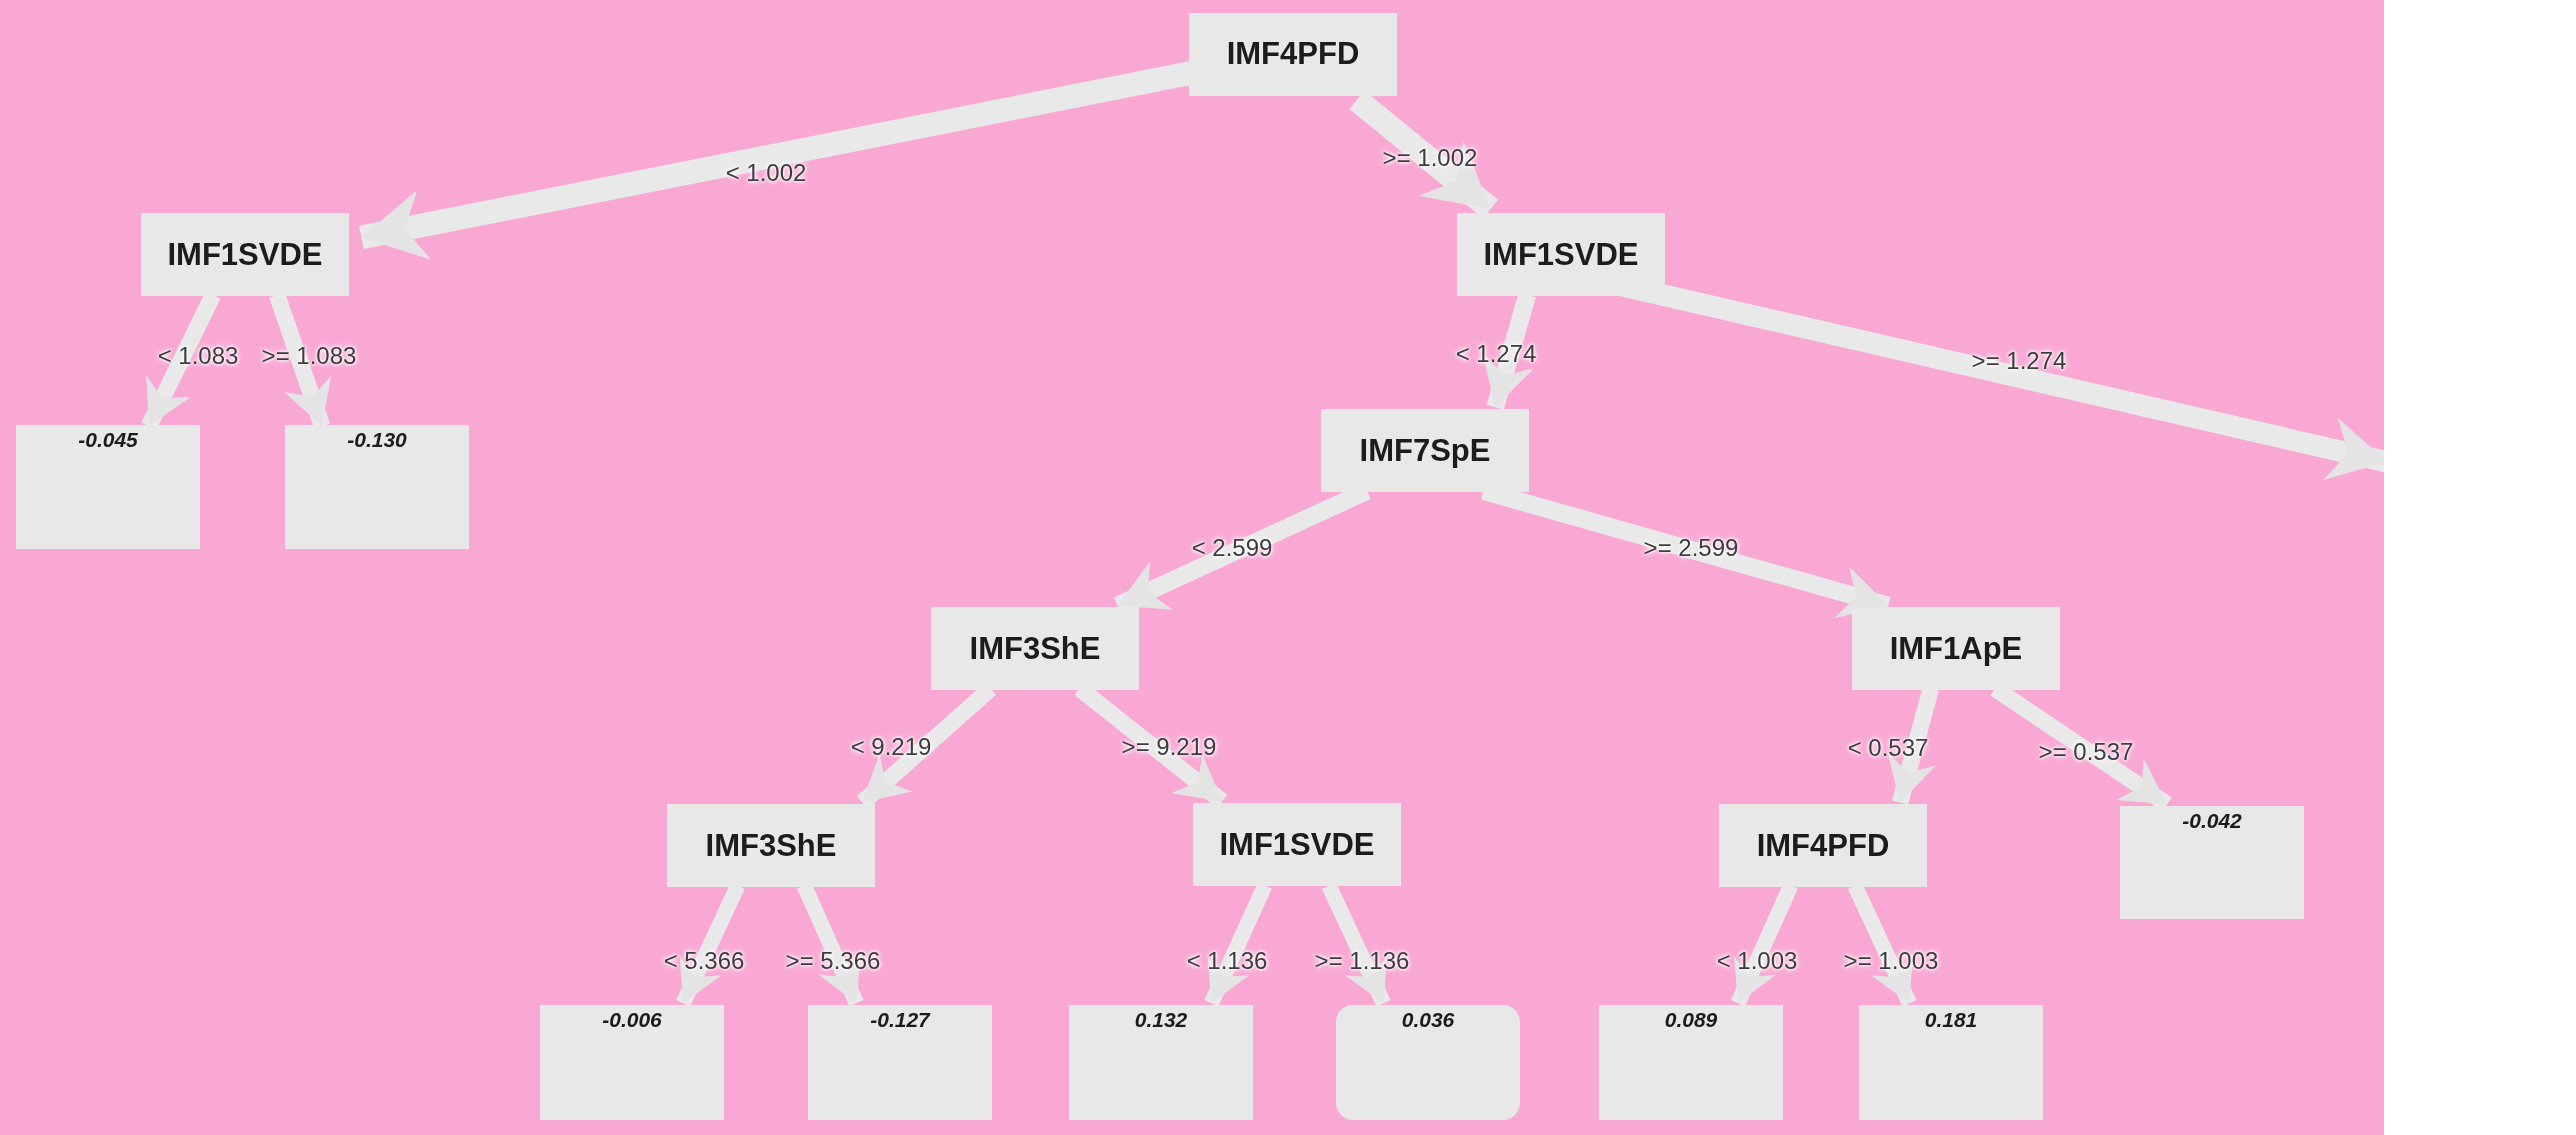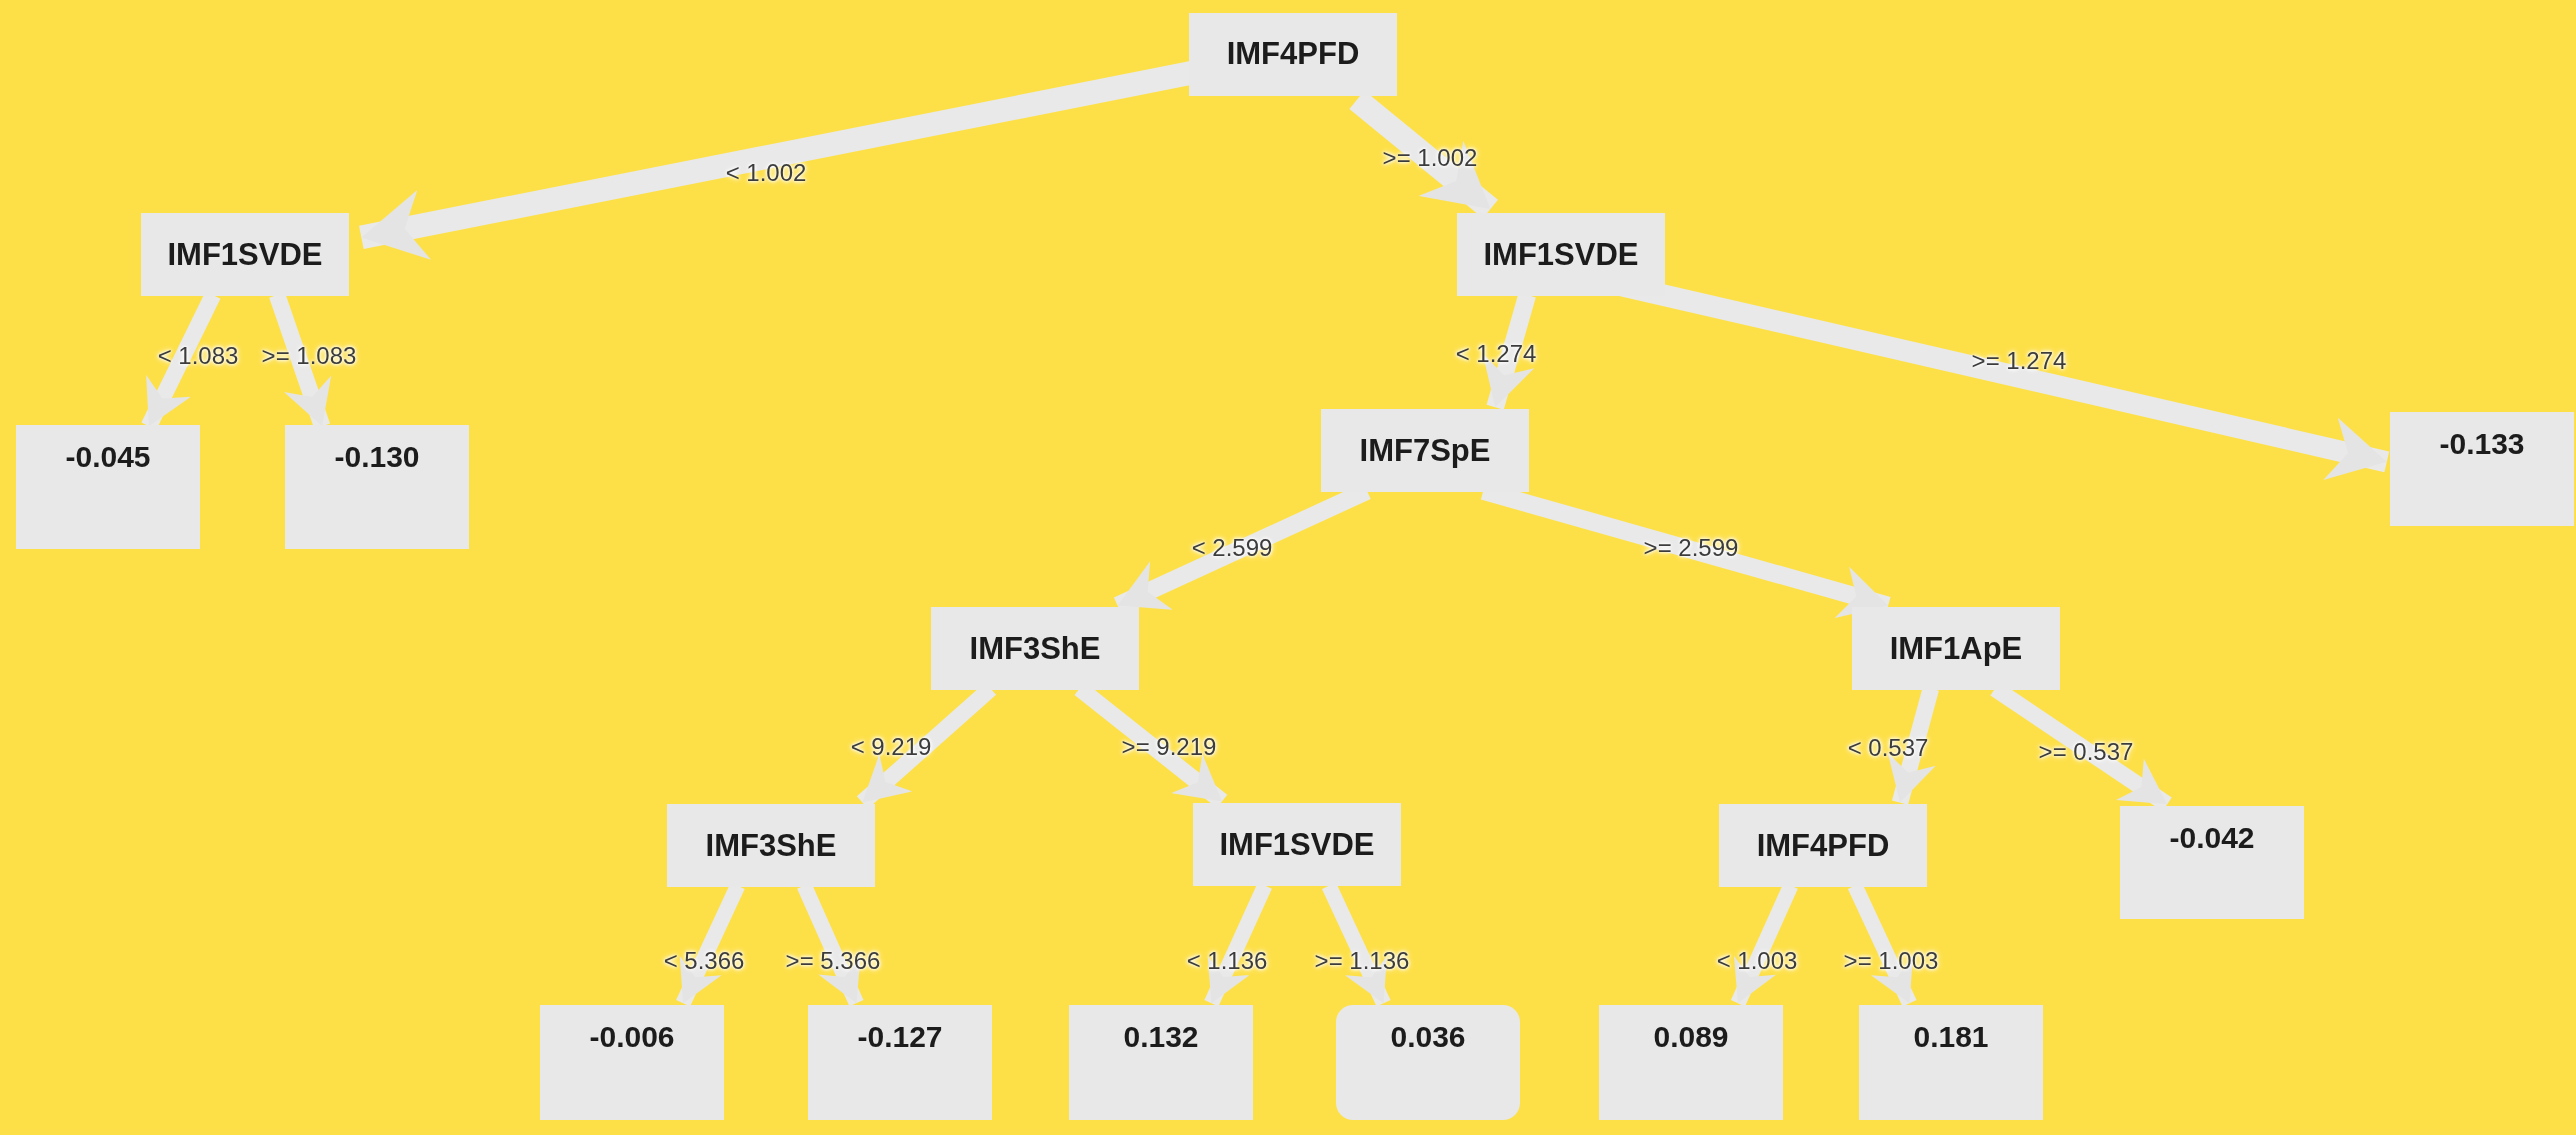--- a/index.html
+++ b/index.html
@@ -1,20 +1,20 @@
 <!DOCTYPE html>
 <html style="font-size:9.5px"><head>
 <meta charset="utf-8">
 <style>
   html, body { margin: 0; padding: 0; background: #ffffff; }
   #canvas {
     position: relative;
-    width: 2576px;
+    width: 2384px;
     height: 1135px;
-    background: #fde047;
+    background: #f9a8d4;
     overflow: hidden;
     font-family: "Liberation Sans", sans-serif;
   }
   #edge-layer { position: absolute; left: 0; top: 0; }
   .node {
     position: absolute;
     background: #e8e8e8;
     display: flex;
     justify-content: center;
     font-weight: bold;
@@ -23,22 +23,23 @@
   }
   .split {
     width: 208px;
     height: 83px;
     align-items: center;
     font-size: 31px;
   }
   .leaf {
     width: 184px;
     align-items: flex-start;
-    padding-top: 15px;
-    font-size: 30px;
+    padding-top: 3px;
+    font-size: 21px;
+    font-style: italic;
   }
   .edge-label {
     position: absolute;
     transform: translate(-50%, -50%);
     font-size: 24px;
     color: #3c3c3c;
     white-space: nowrap;
     text-shadow: 0 0 3.6px #fff, 0 0 3.6px #fff, 0 0 6px #fff;
   }
 </style>

